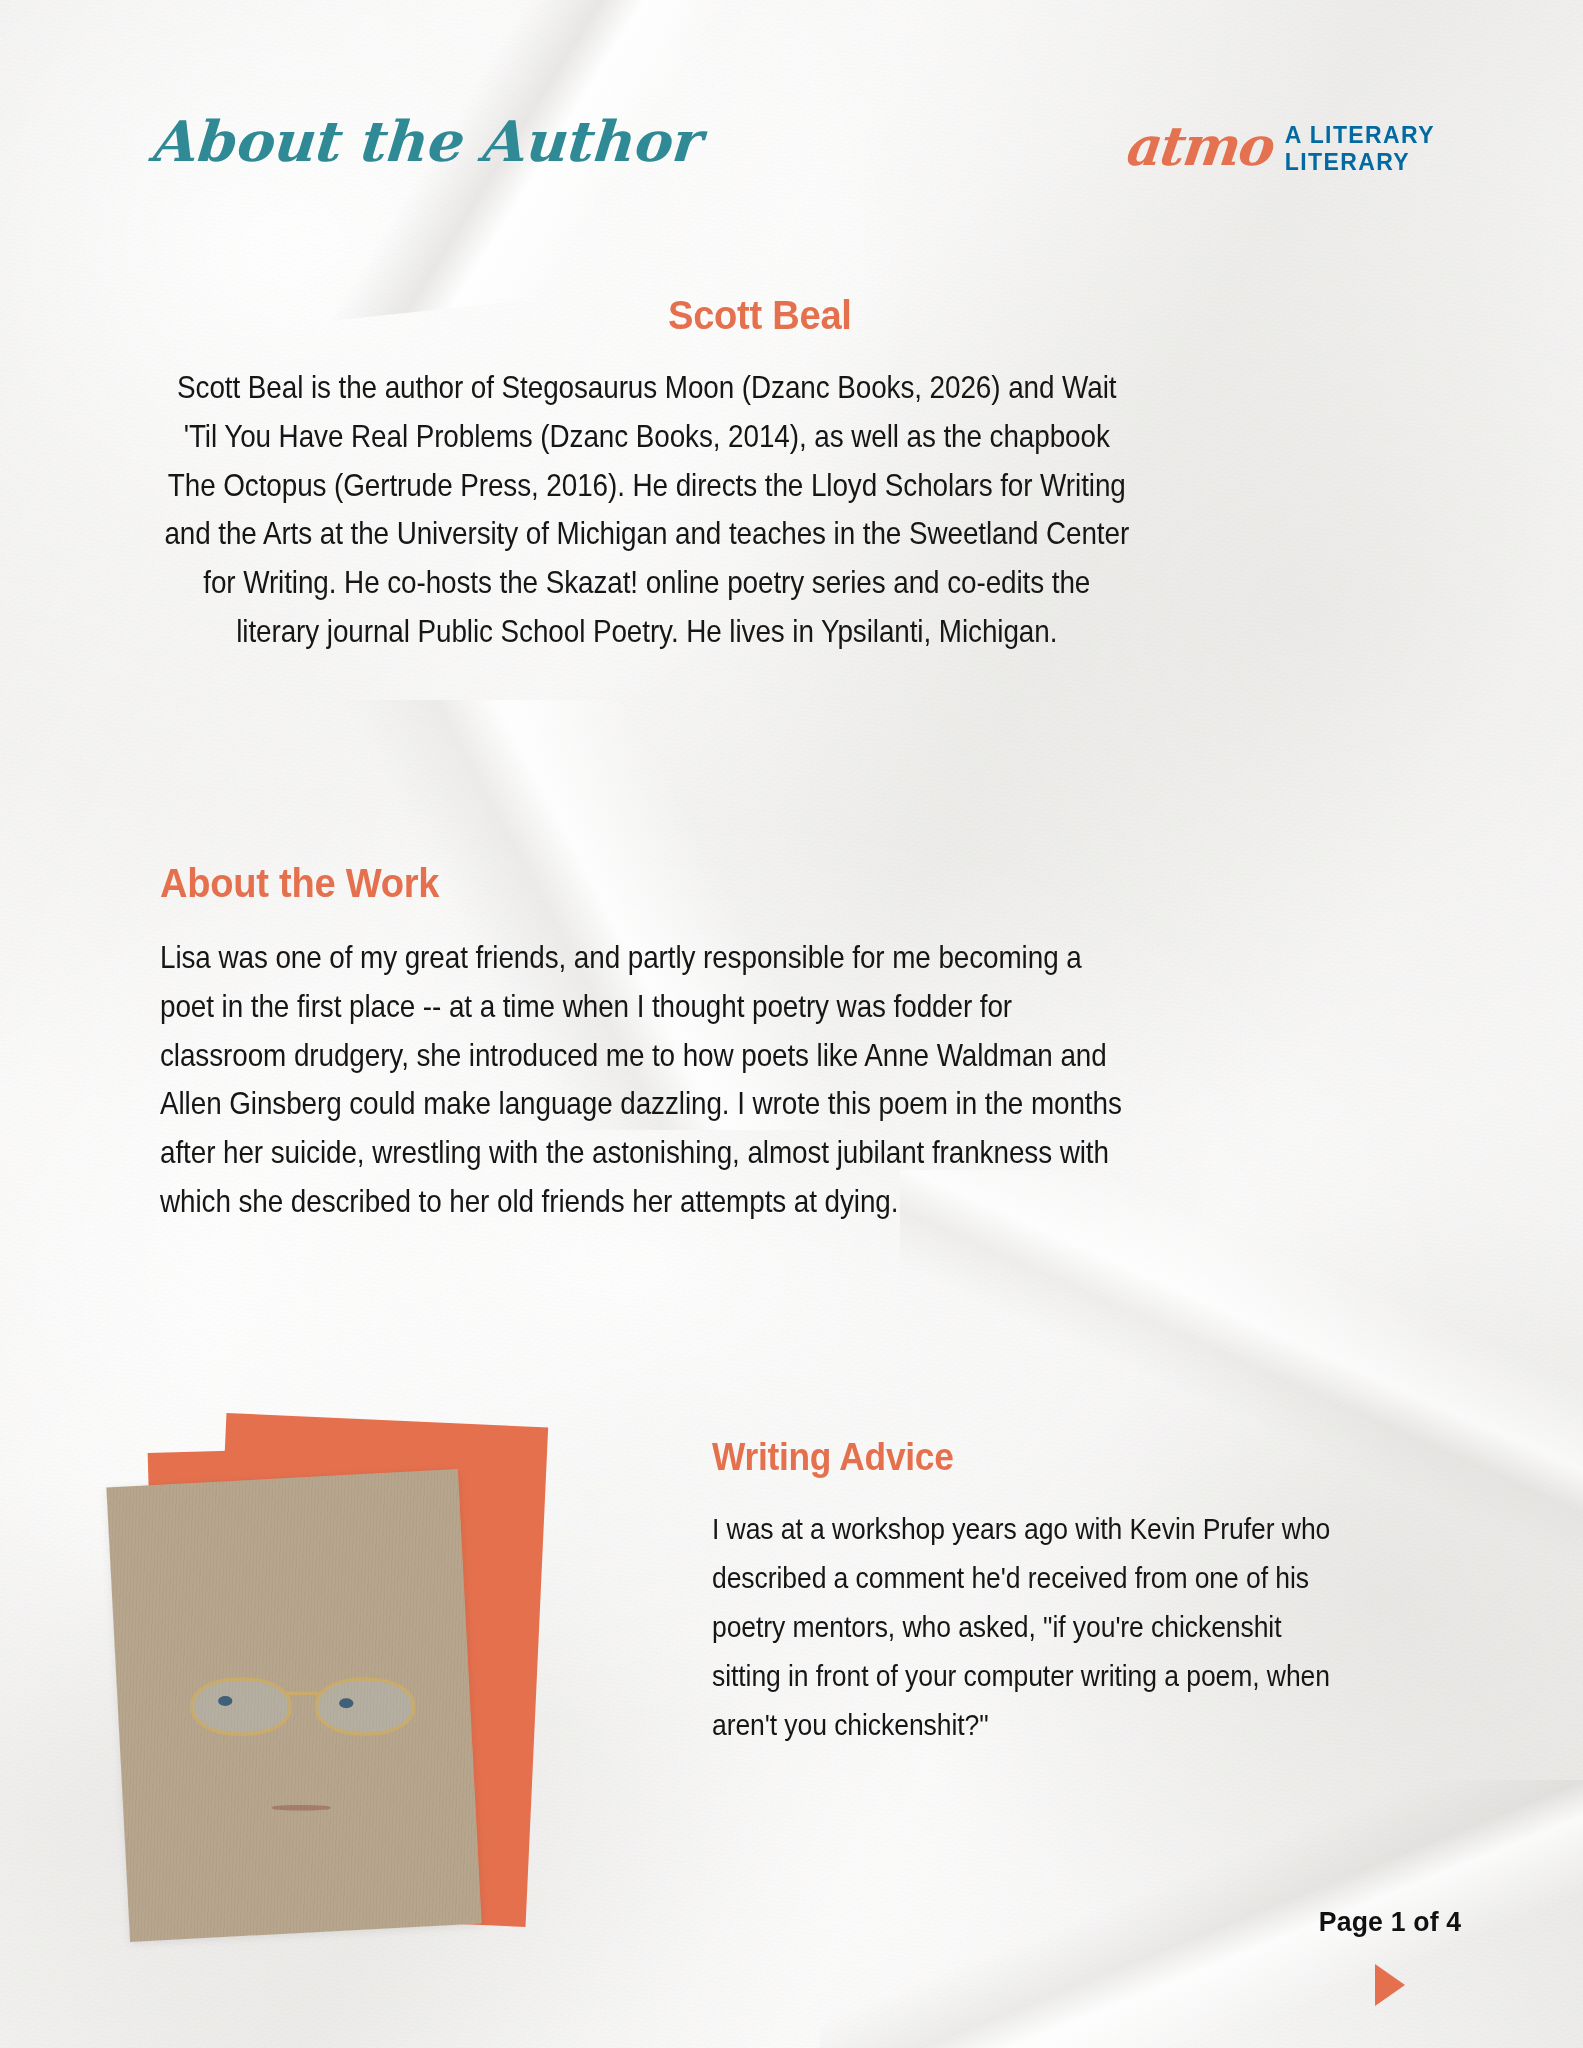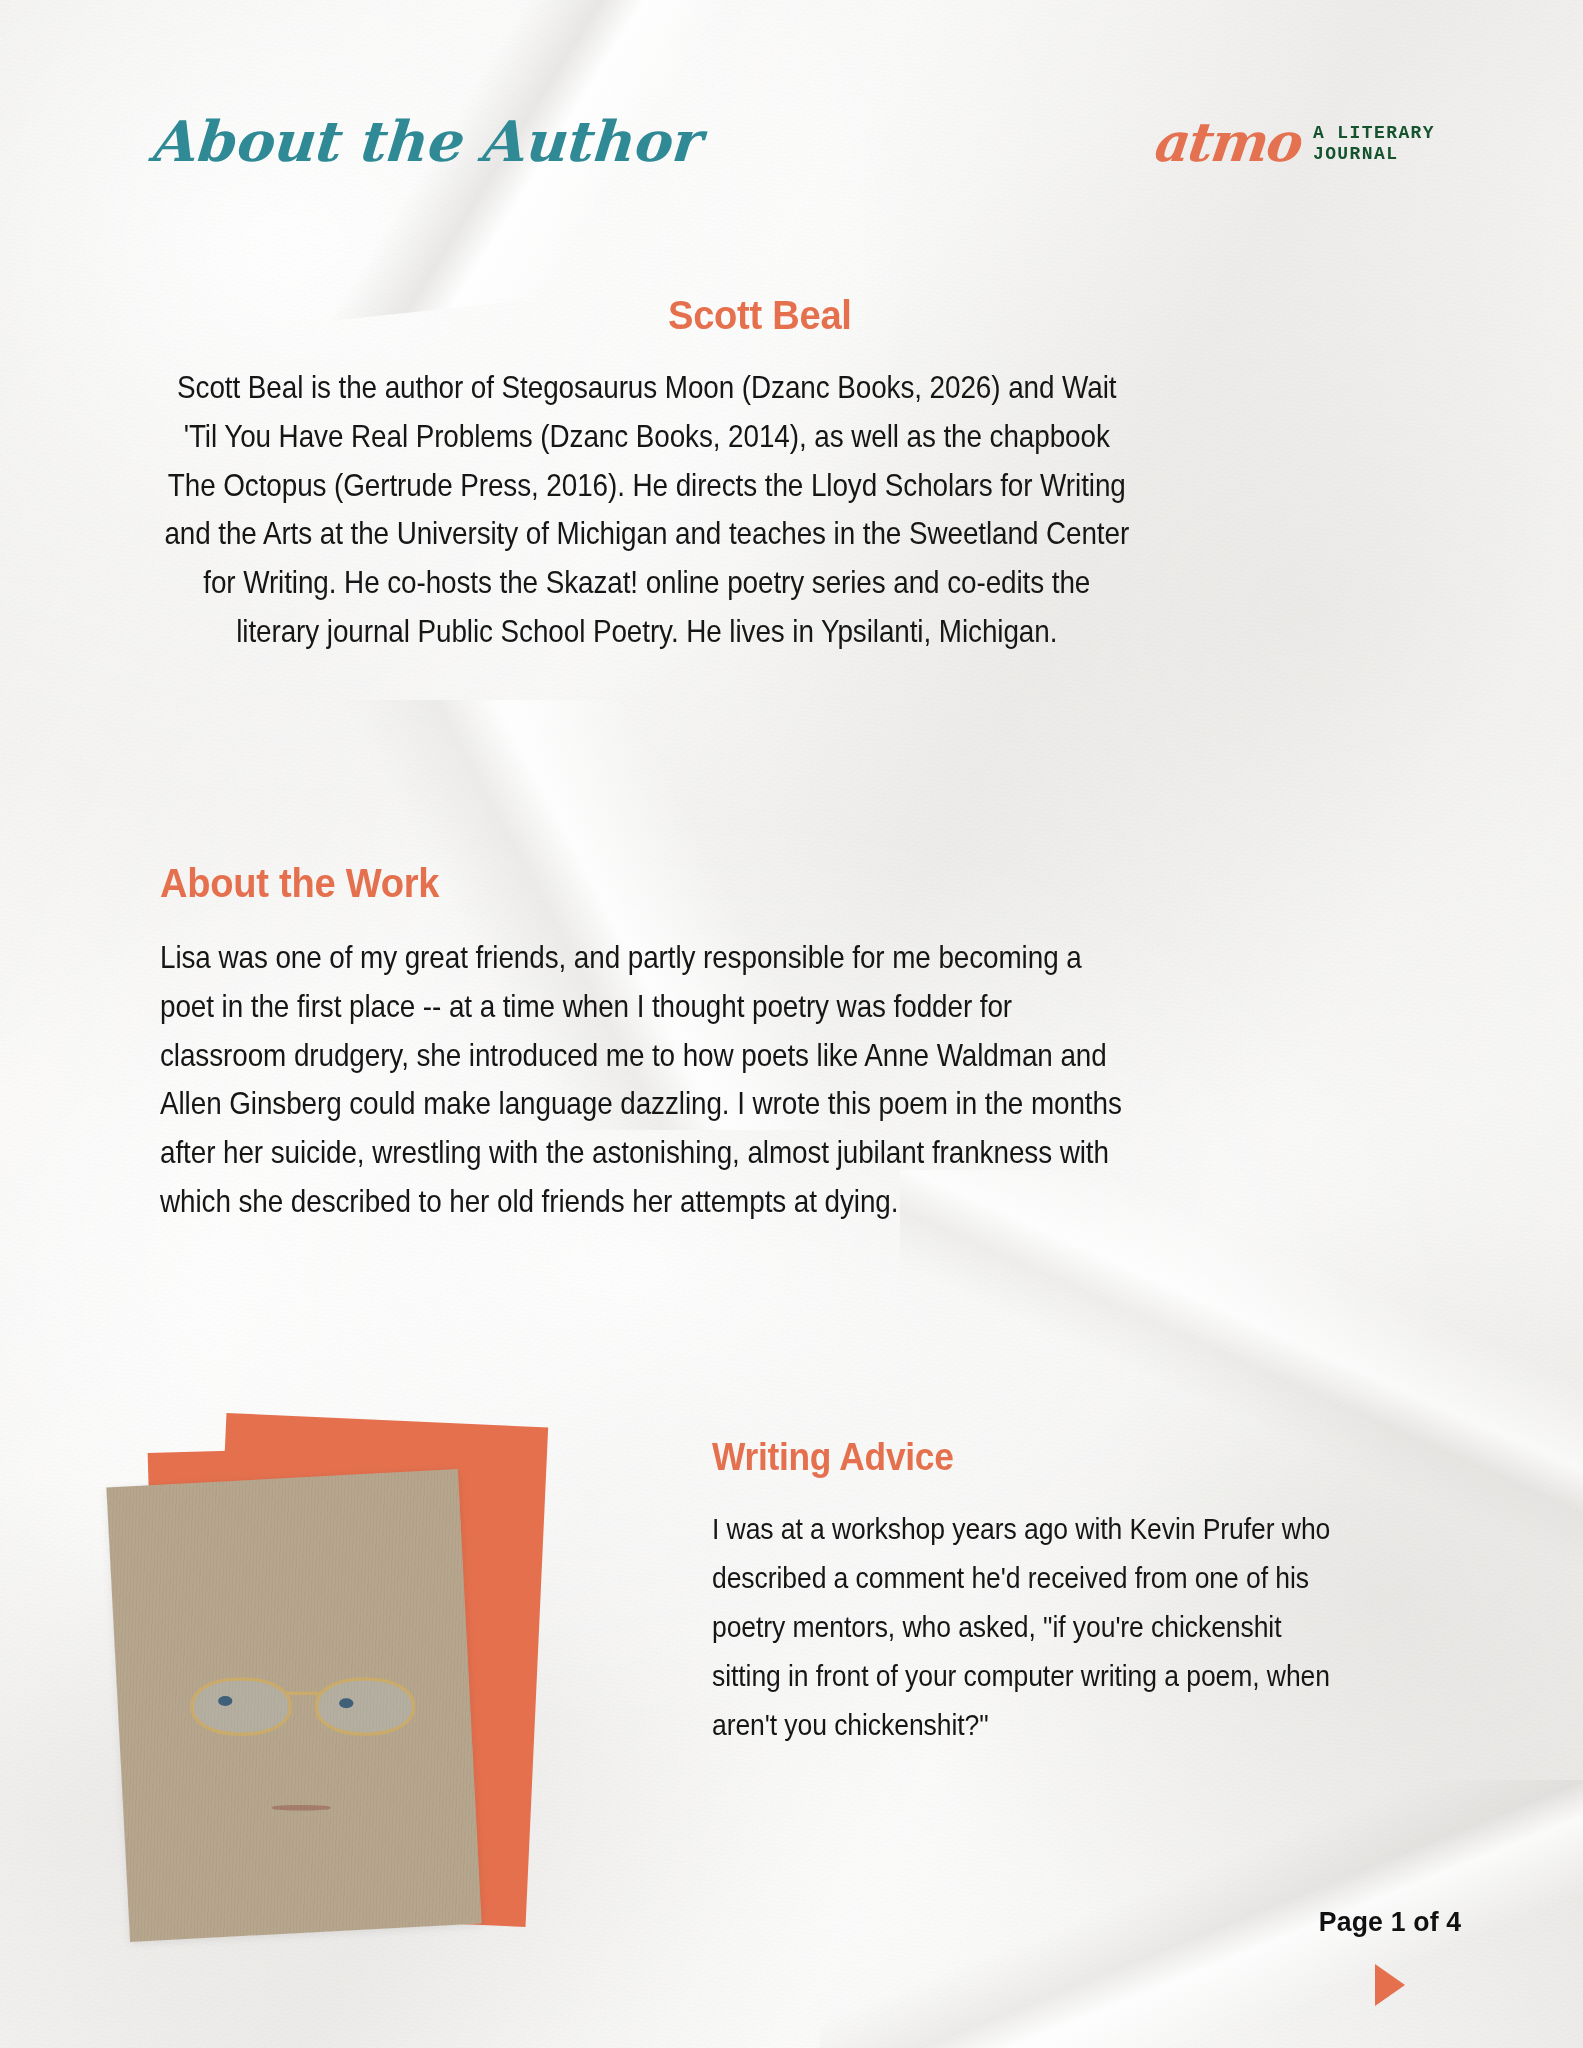--- a/index.html
+++ b/index.html
@@ -106,24 +106,24 @@
     color: #e4714f;
     font-family: "DejaVu Serif", serif;
     font-style: italic;
     font-weight: 700;
     font-size: 54px;
     line-height: 0.9;
     letter-spacing: -2px;
     transform: skewX(-8deg);
   }
   .logo-sub {
-    color: #14532d;
-    font-family: Liberation Mono, monospace;
-    font-weight: 700;
-    font-size: 18px;
+    color: #0369a1;
+    font-family: Liberation Sans, sans-serif;
+    font-weight: 700;
+    font-size: 23px;
     line-height: 1.16;
     letter-spacing: 1.4px;
     padding-top: 4px;
   }
   .logo-sub span { display: block; }
 
   
   .section-heading {
     color: #e4704e;
     font-family: "Liberation Sans", sans-serif;
@@ -342,21 +342,21 @@
 
 <div class="page">
 
   <div class="header">
     <div class="page-title">About the Author</div>
 
     <div class="logo">
       <div class="logo-mark">atmo</div>
       <div class="logo-sub">
         <span>A LITERARY</span>
-        <span>JOURNAL</span>
+        <span>LITERARY</span>
       </div>
     </div>
   </div>
 
   <div class="sec-author">
     <h2 class="section-heading">Scott Beal</h2>
     <p class="body-text">Scott Beal is the author of Stegosaurus Moon (Dzanc Books, 2026) and Wait 'Til You Have Real Problems (Dzanc Books, 2014), as well as the chapbook The Octopus (Gertrude Press, 2016). He directs the Lloyd Scholars for Writing and the Arts at the University of Michigan and teaches in the Sweetland Center for Writing. He co-hosts the Skazat! online poetry series and co-edits the literary journal Public School Poetry. He lives in Ypsilanti, Michigan.</p>
   </div>
 
   <div class="sec-work">

